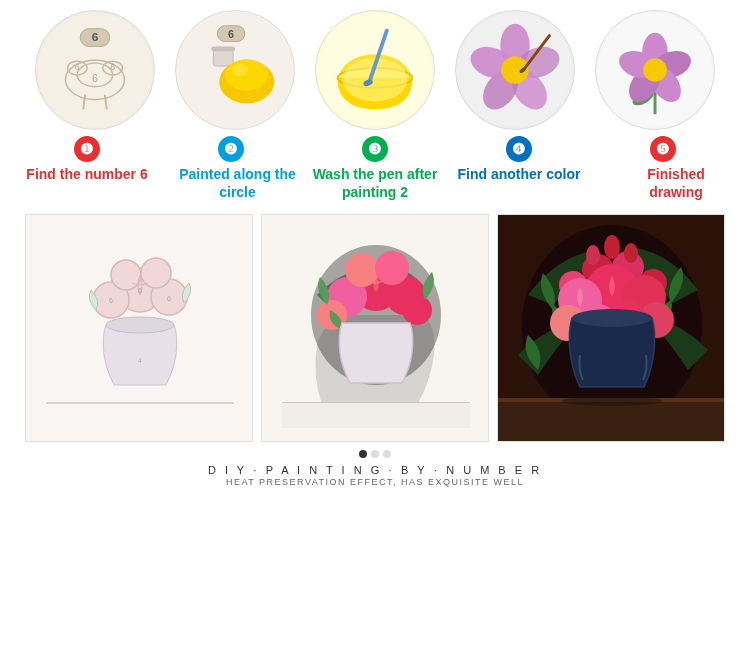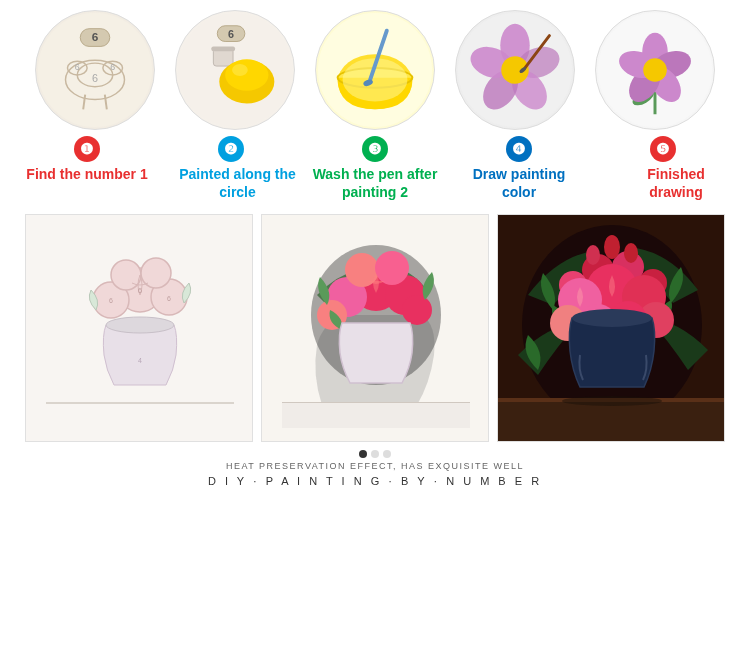--- a/index.html
+++ b/index.html
@@ -272,33 +272,33 @@
 
           <circle cx="60" cy="60" r="12" fill="#f5c800"></circle>
         </svg>
       </div>
     </div>
   </div>
 
   <div class="steps-row">
     <div class="step-item step-1">
       <div class="step-number-circle" style="background:#e83030;">❶</div>
-      <div class="step-text" style="color:#e83030;">Find the number 1</div>
+      <div class="step-text" style="color:#e83030;">Find the number 6</div>
     </div>
     <div class="step-item step-2">
       <div class="step-number-circle" style="background:#00a0e0;">❷</div>
       <div class="step-text" style="color:#00a0e0;margin-left:13px;">Painted along the circle</div>
     </div>
     <div class="step-item step-3">
       <div class="step-number-circle" style="background:#00b050;">❸</div>
       <div class="step-text" style="color:#00b050;">Wash the pen after painting 2</div>
     </div>
     <div class="step-item step-4">
       <div class="step-number-circle" style="background:#0070c0;">❹</div>
-      <div class="step-text" style="color:#0070c0;">Draw painting color</div>
+      <div class="step-text" style="color:#0070c0;">Find another color</div>
     </div>
     <div class="step-item step-5">
       <div class="step-number-circle" style="background:#e83030;">❺</div>
       <div class="step-text" style="color:#e83030;">Finished drawing</div>
     </div>
   </div>
 </div>
 
 <div class="images-section">
   <div class="paintings-row">
@@ -414,15 +414,15 @@
         <ellipse cx="114" cy="186" rx="50" ry="5" fill="#1a1008" opacity="0.5"></ellipse>
       </svg>
     </div>
   </div>
 
   <div style="display:flex;align-items:center;gap:4px;margin-bottom:2px;">
     <span style="width:8px;height:8px;background:#333;border-radius:50%;display:inline-block;"></span>
     <span style="width:8px;height:8px;background:#ddd;border-radius:50%;display:inline-block;"></span>
     <span style="width:8px;height:8px;background:#ddd;border-radius:50%;display:inline-block;"></span>
   </div>
+  <div class="footer-text footer-main">D I Y · P A I N T I N G · B Y · N U M B E R</div>
   <div class="footer-text footer-sub">HEAT PRESERVATION EFFECT, HAS EXQUISITE WELL</div>
-  <div class="footer-text footer-main">D I Y · P A I N T I N G · B Y · N U M B E R</div>
 </div>
 
 </body></html>

